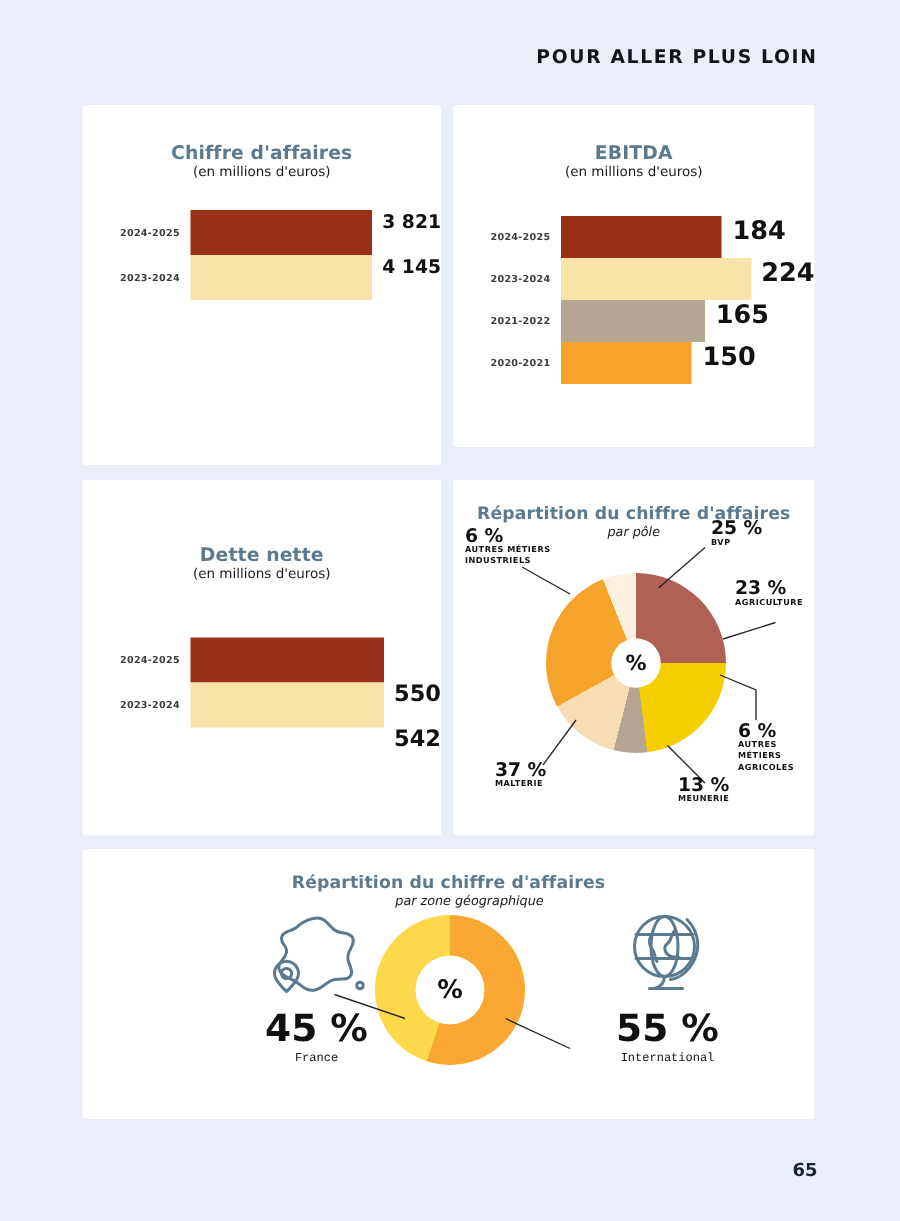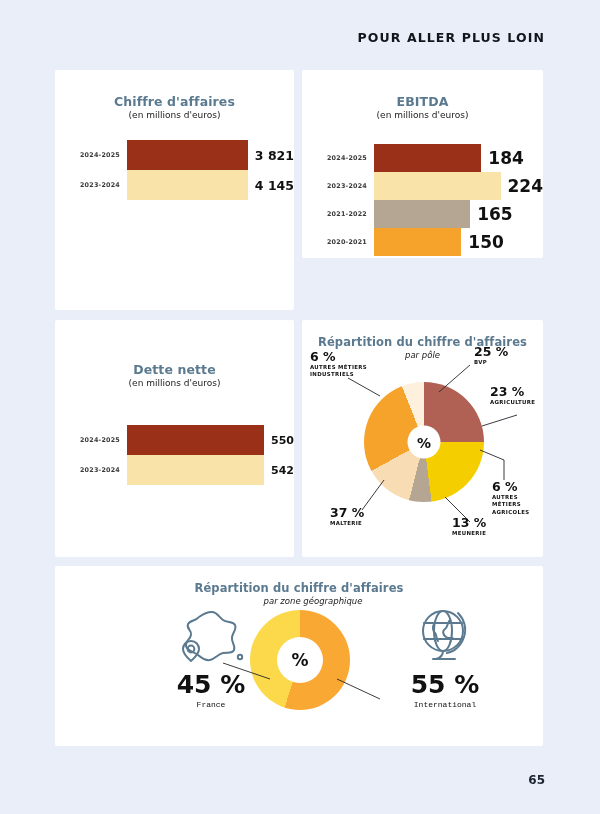--- a/index.html
+++ b/index.html
@@ -21,21 +21,21 @@
   .page-num {
     position: absolute; right: 55px; bottom: 27px;
     font-family: "DejaVu Sans", sans-serif;
     font-weight: bold; font-size: 12px; color: #1b2430;
   }
 
   .card {
     position: absolute; background: #ffffff; border-radius: 2px;
   }
   .card-ca    { left: 55px;  top: 70px;  width: 239px; height: 240px; }
-  .card-ebit  { left: 302px; top: 70px;  width: 241px; height: 188px; }
+  .card-ebit  { left: 302px; top: 70px;  width: 241px; height: 228px; }
   .card-dette { left: 55px;  top: 320px; width: 239px; height: 237px; }
   .card-pole  { left: 302px; top: 320px; width: 241px; height: 237px; }
   .card-geo   { left: 55px;  top: 566px; width: 488px; height: 180px; }
 
   .c-title {
     text-align: center;
     color: #5b7a90;
     font-family: "DejaVu Sans", sans-serif;
     font-size: 12.5px; font-weight: bold;
     letter-spacing: .1px;
@@ -50,37 +50,37 @@
   
   .barchart { position: absolute; left: 0; right: 0; }
   .bar-row { display: flex; align-items: stretch; }
   .bar-label {
     width: 72px; text-align: right; padding-right: 7px;
     font-family: "DejaVu Sans", sans-serif;
     font-size: 6.4px; font-weight: bold; color: #3b3b3b;
     display: flex; align-items: center; justify-content: flex-end;
     letter-spacing: .2px;
   }
-  .bar-track { position: relative; flex: 1; display: flex; align-items: center; }
+  .bar-track { position: relative; flex: 1; display: flex; align-items: flex-start; }
   .bar-fill { height: 100%; }
   .bar-value {
     margin-left: 7px; white-space: nowrap;
     font-family: "DejaVu Sans", sans-serif;
     font-weight: bold; color: #111;
   }
 
   
   .ca-bars { top: 140px; }
   .ca-bars .bar-row { height: 30px; }
   .ca-bars .bar-value { font-size: 12.5px; }
 
   
   .dt-bars { top: 425px; }
   .dt-bars .bar-row { height: 30px; }
-  .dt-bars .bar-value { font-size: 11px; }
+  .dt-bars .bar-value { font-size: 15px; margin-top: 28px; }
 
   
   .eb-bars { top: 144px; }
   .eb-bars .bar-row { height: 28px; }
   .eb-bars .bar-value { font-size: 17px; }
   .pie {
     position: relative; border-radius: 50%;
   }
   .pie-hole {
     position: absolute; left: 50%; top: 50%;

